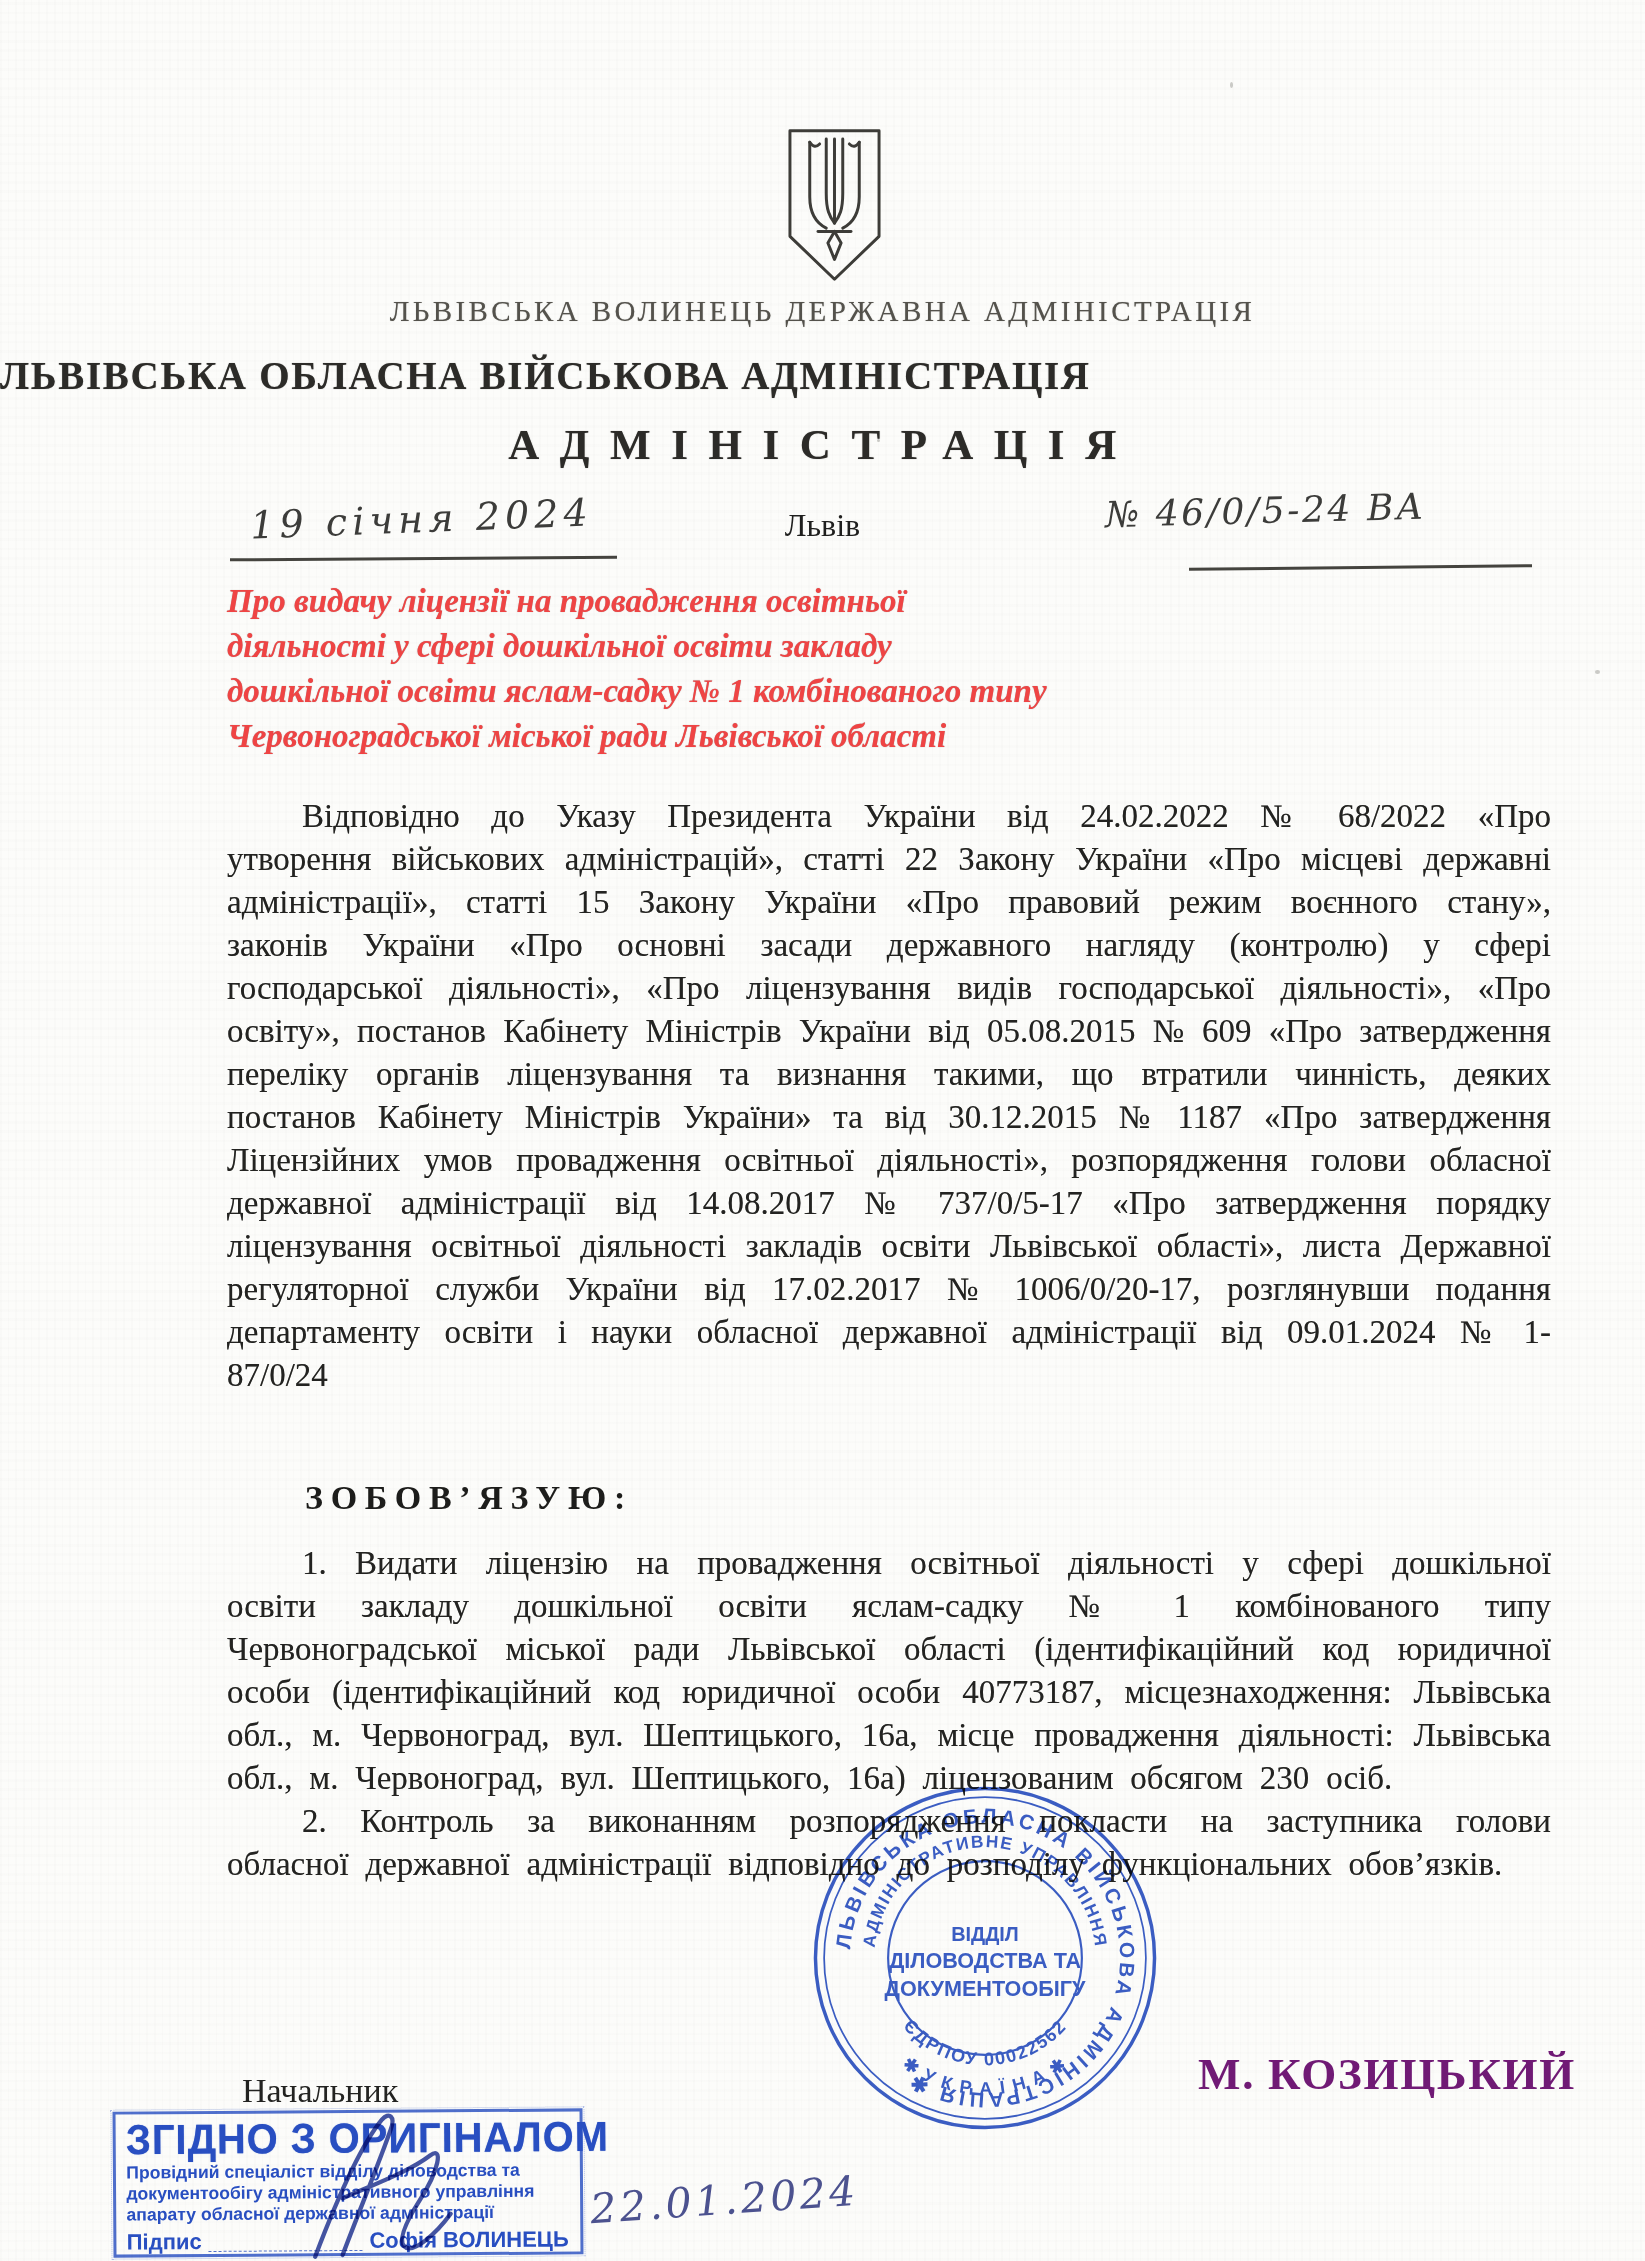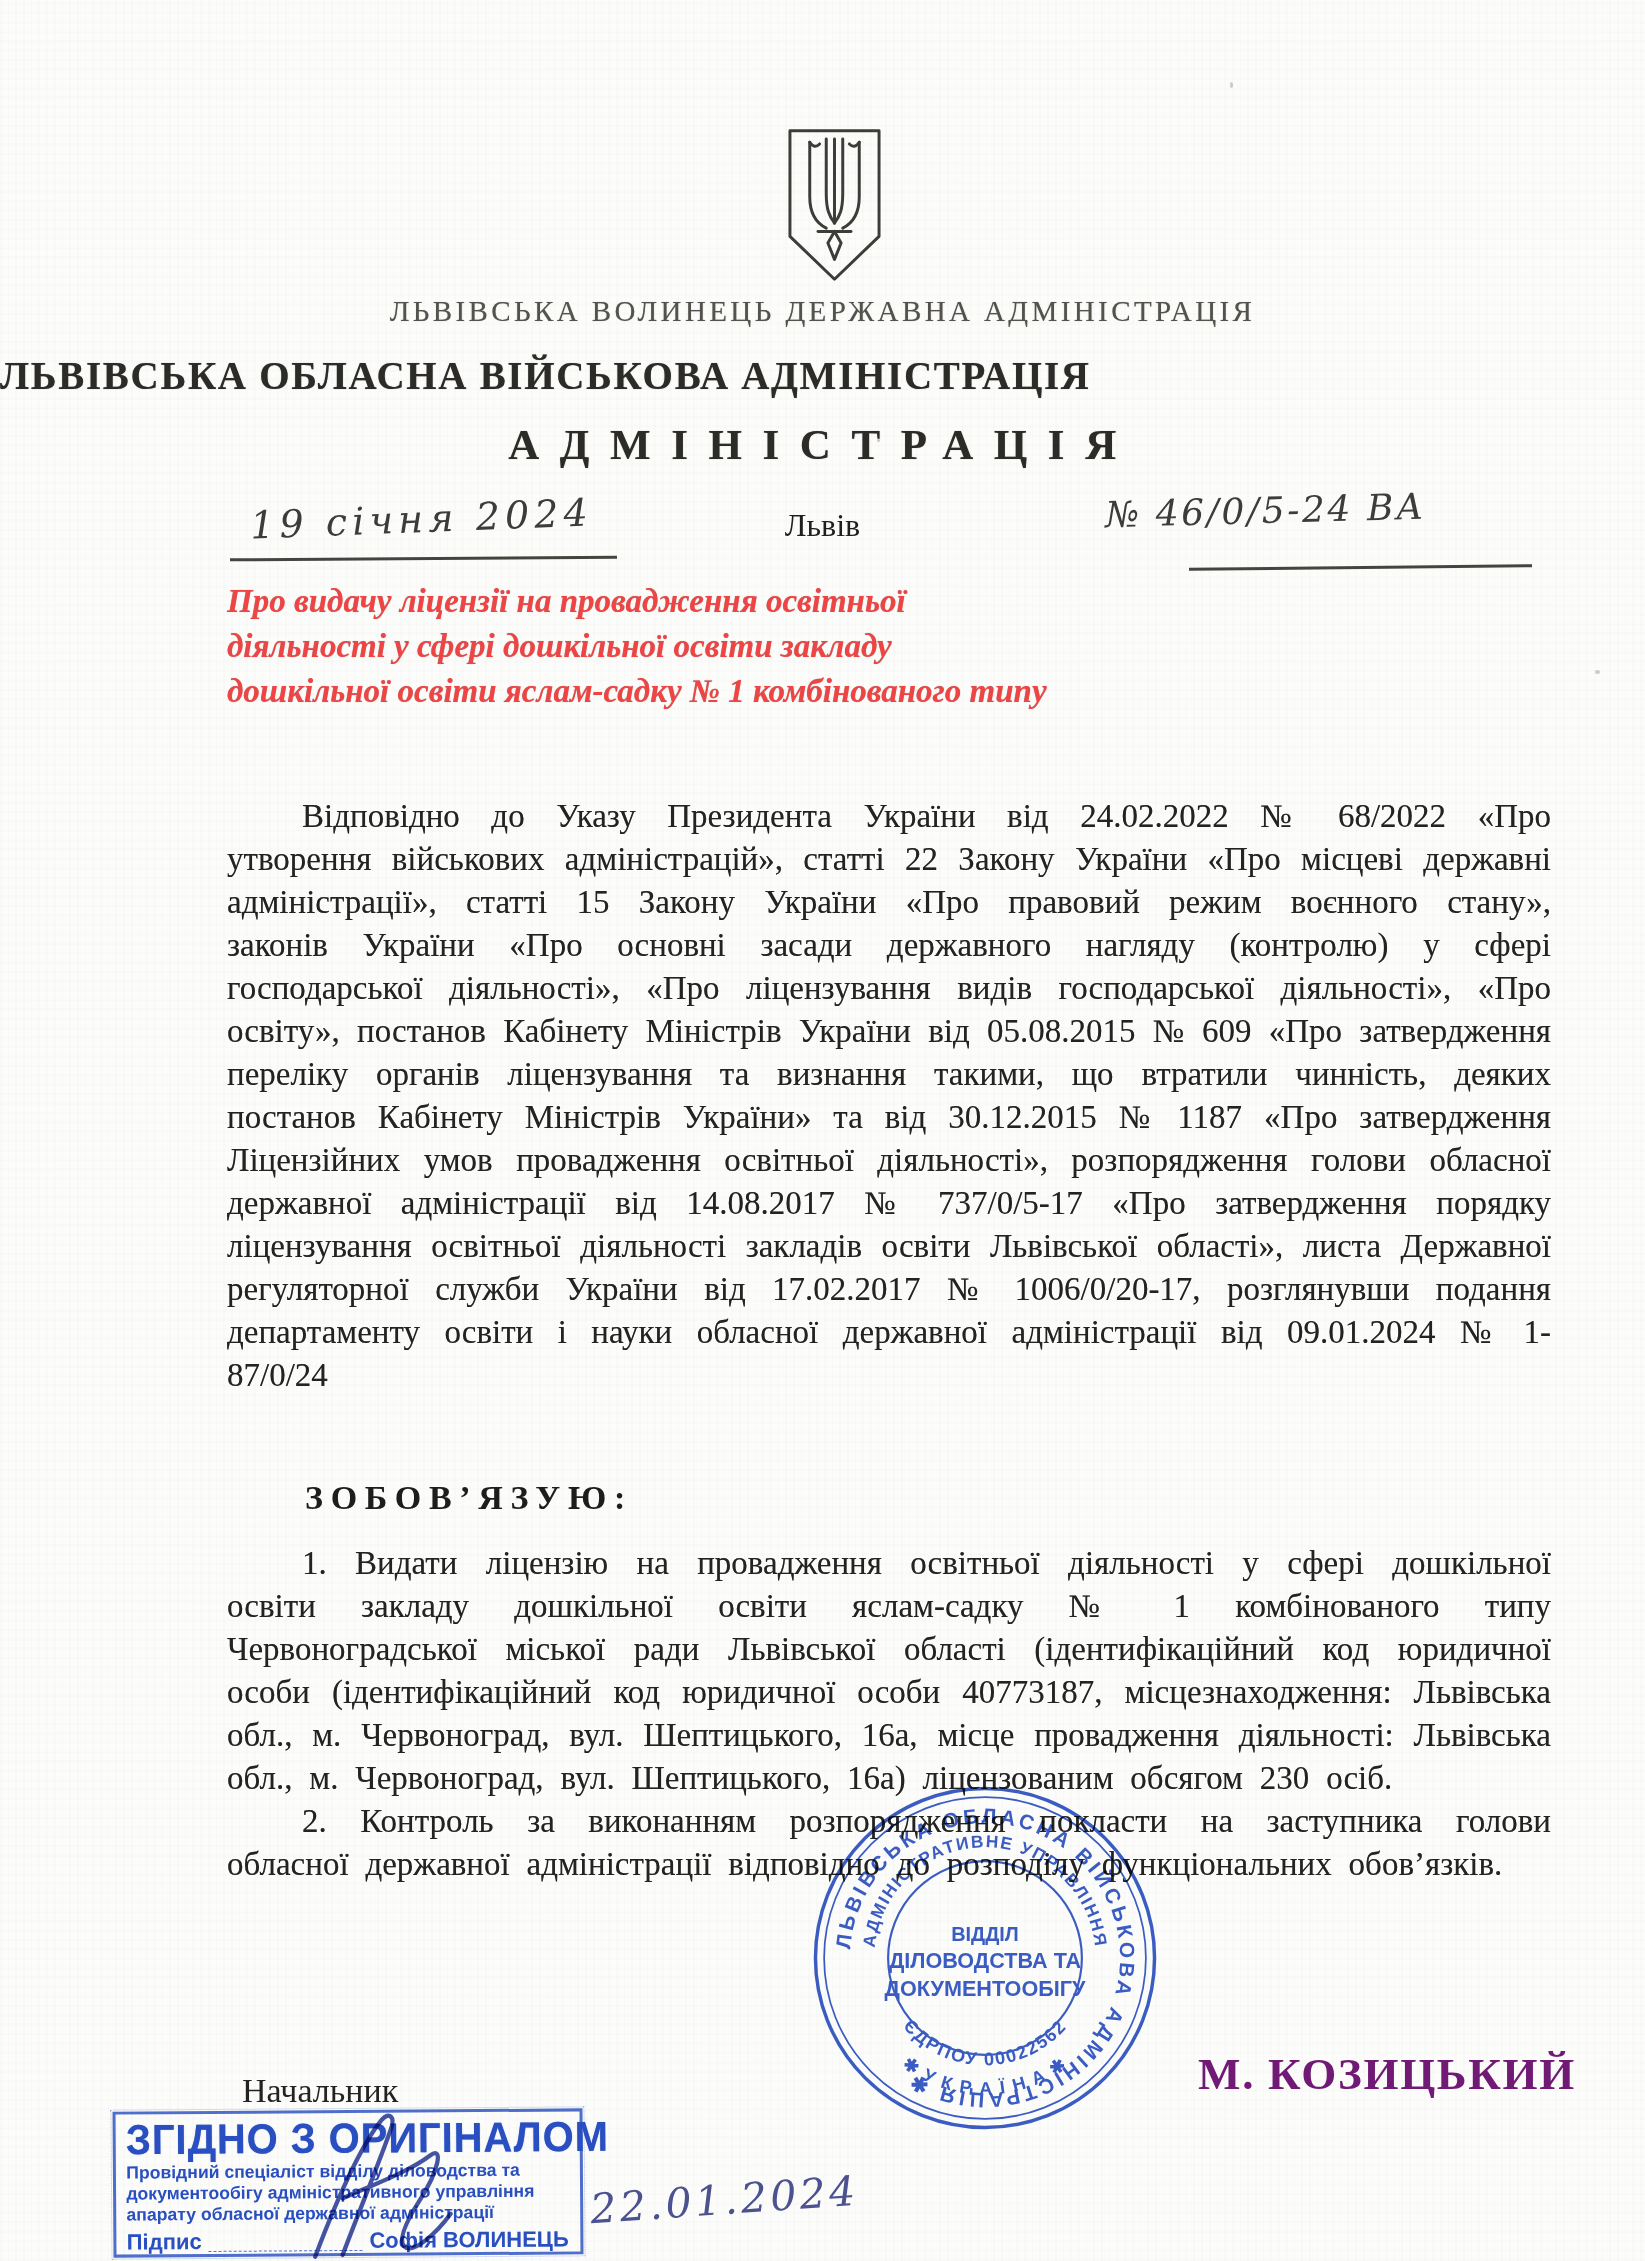--- a/index.html
+++ b/index.html
@@ -127,20 +127,21 @@
   <div class="handwriting hw-date">19 січня 2024</div>
   <div class="hw-date-line"></div>
   <div class="city">Львів</div>
   <div class="handwriting hw-number">№ 46/0/5-24 ВА</div>
   <div class="hw-number-line"></div>
 
   <div class="subject">
     <div>Про видачу ліцензії на провадження освітньої</div>
     <div>діяльності у сфері дошкільної освіти закладу</div>
     <div>дошкільної освіти яслам-садку № 1 комбінованого типу</div>
+    <div>Червоноградської міської ради Львівської області</div>
   </div>
 
   <div class="para p1">
     <p>Відповідно до Указу Президента України від 24.02.2022 № 68/2022 «Про утворення військових адміністрацій», статті 22 Закону України «Про місцеві державні адміністрації», статті 15 Закону України «Про правовий режим воєнного стану», законів України «Про основні засади державного нагляду (контролю) у сфері господарської діяльності», «Про ліцензування видів господарської діяльності», «Про освіту», постанов Кабінету Міністрів України від 05.08.2015 № 609 «Про затвердження переліку органів ліцензування та визнання такими, що втратили чинність, деяких постанов Кабінету Міністрів України» та від 30.12.2015 № 1187 «Про затвердження Ліцензійних умов провадження освітньої діяльності», розпорядження голови обласної державної адміністрації від 14.08.2017 № 737/0/5-17 «Про затвердження порядку ліцензування освітньої діяльності закладів освіти Львівської області», листа Державної регуляторної служби України від 17.02.2017 № 1006/0/20-17, розглянувши подання департаменту освіти і науки обласної державної адміністрації від 09.01.2024 № 1-87/0/24</p>
   </div>
 
   <div class="obligation">ЗОБОВ’ЯЗУЮ:</div>
 
   <div class="para items">
     <p>1. Видати ліцензію на провадження освітньої діяльності у сфері дошкільної освіти закладу дошкільної освіти яслам-садку № 1 комбінованого типу Червоноградської міської ради Львівської області (ідентифікаційний код юридичної особи (ідентифікаційний код юридичної особи 40773187, місцезнаходження: Львівська обл., м. Червоноград, вул. Шептицького, 16а, місце провадження діяльності: Львівська обл., м. Червоноград, вул. Шептицького, 16а) ліцензованим обсягом 230 осіб.</p>

